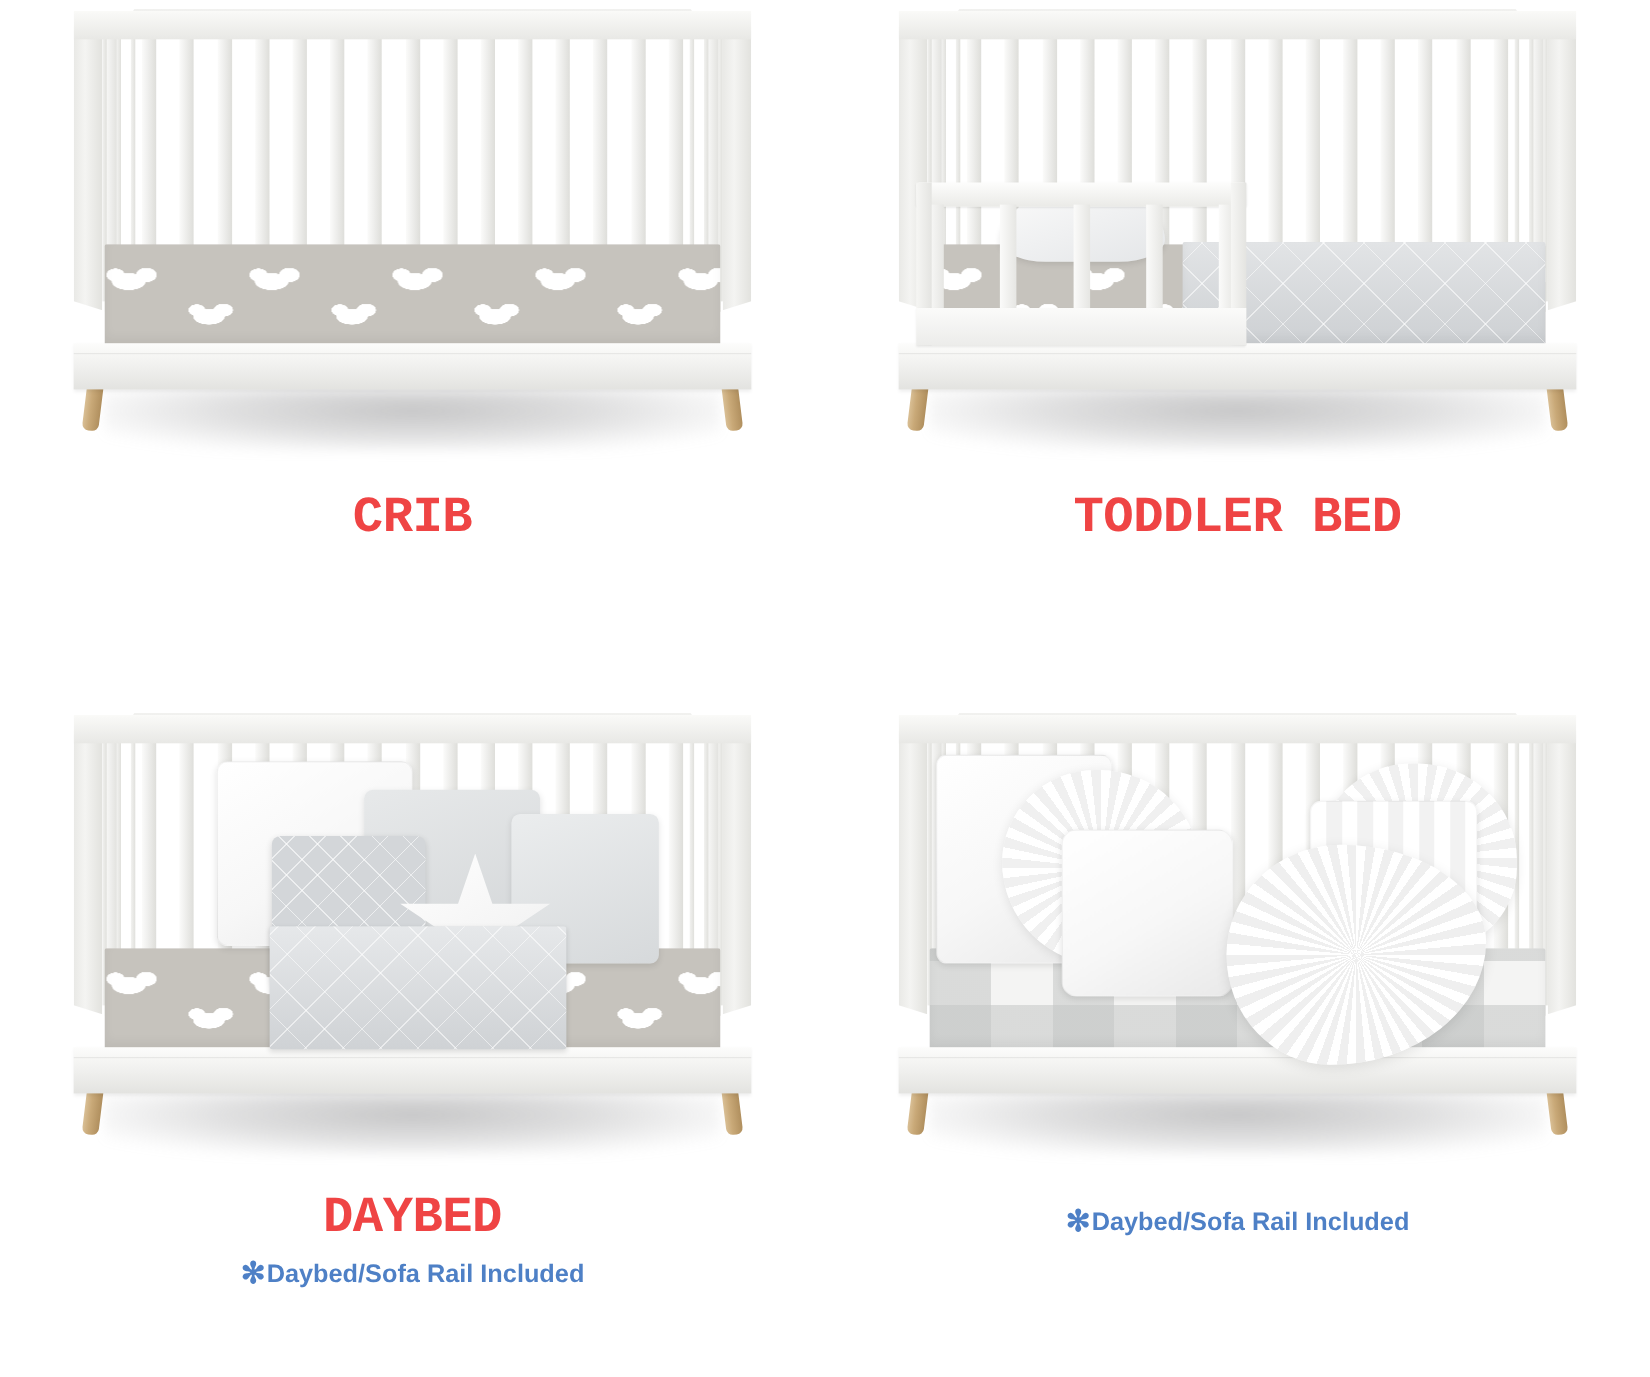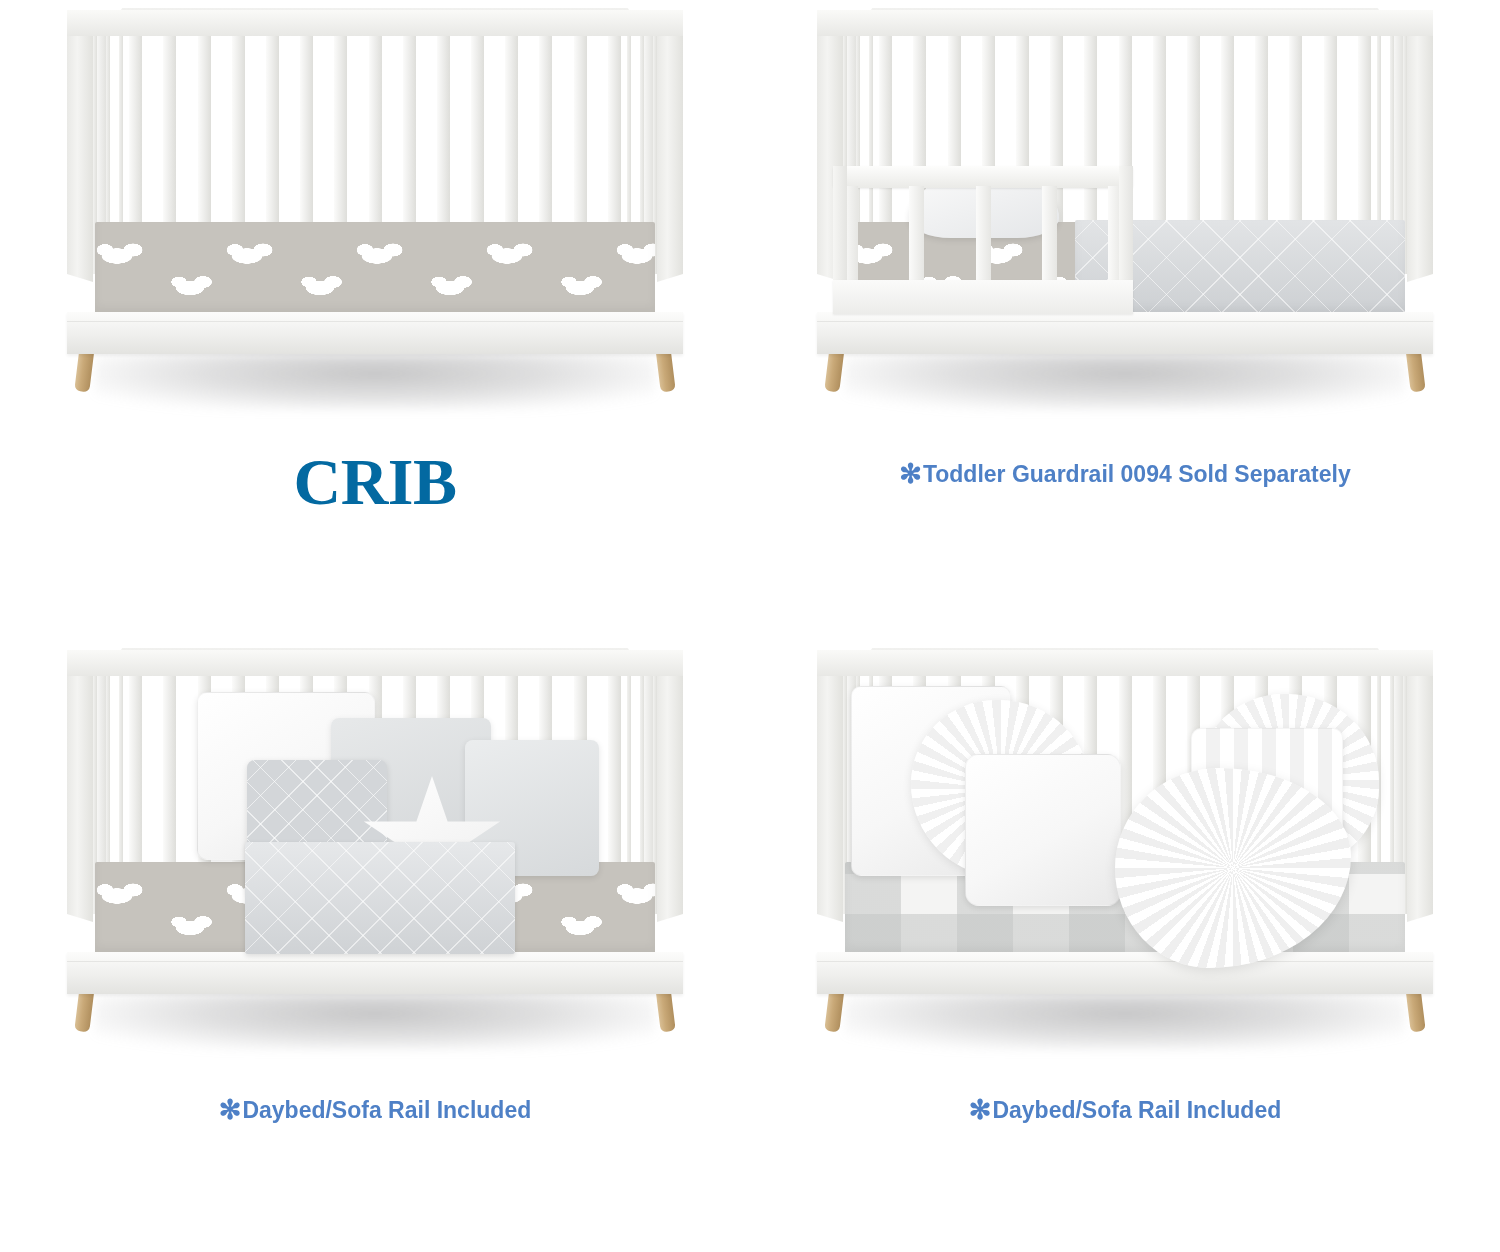--- a/index.html
+++ b/index.html
@@ -326,26 +326,26 @@
 
   
   .caption-wrap {
     width: 100%;
     text-align: center;
     margin-top: 8px;
   }
   .panel-bottom .caption-wrap { margin-top: 4px; }
 
   .caption-title {
-    font-family: Liberation Serif, serif;
+    font-family: Liberation Mono, monospace;
     font-weight: bold;
-    font-size: 66px;
+    font-size: 46px;
     line-height: 1.02;
     letter-spacing: -0.5px;
-    color: #0369a1;
+    color: #ef4444;
   }
   .caption-sub {
     font-family: "Liberation Sans", sans-serif;
     font-weight: bold;
     font-size: 23px;
     line-height: 1.25;
     color: #4e80c6;
     margin-top: 10px;
     white-space: nowrap;
   }
@@ -466,23 +466,21 @@
             <span></span>
           </div>
           <div class="gr-post l"></div>
           <div class="gr-post r"></div>
           <div class="gr-bottom"></div>
         </div>
         <div class="base-board"></div>
       </div>
     </div>
     <div class="caption-wrap">
-      <div class="caption-sub">
-        <span class="ast">✻</span><span>Toddler Guardrail 0094 Sold Separately</span>
-      </div>
+      <div class="caption-title">TODDLER BED</div>
     </div>
   </div>
 
   <div class="panel panel-bottom">
     <div class="stage">
       <div class="floor-shadow"></div>
       <div class="bed">
         <div class="leg l"></div>
         <div class="leg r"></div>
         <div class="back-top-band"></div>
@@ -527,20 +525,21 @@
 
         <div class="fold-blanket" style="left:196px; bottom:74px; width:270px; height:112px;"></div>
 
         <div class="post left"></div>
         <div class="post right"></div>
         <div class="top-rail"></div>
         <div class="base-board"></div>
       </div>
     </div>
     <div class="caption-wrap">
+      <div class="caption-title">DAYBED</div>
       <div class="caption-sub">
         <span class="ast">✻</span><span>Daybed/Sofa Rail Included</span>
       </div>
     </div>
   </div>
 
   <div class="panel panel-bottom">
     <div class="stage">
       <div class="floor-shadow"></div>
       <div class="bed">

